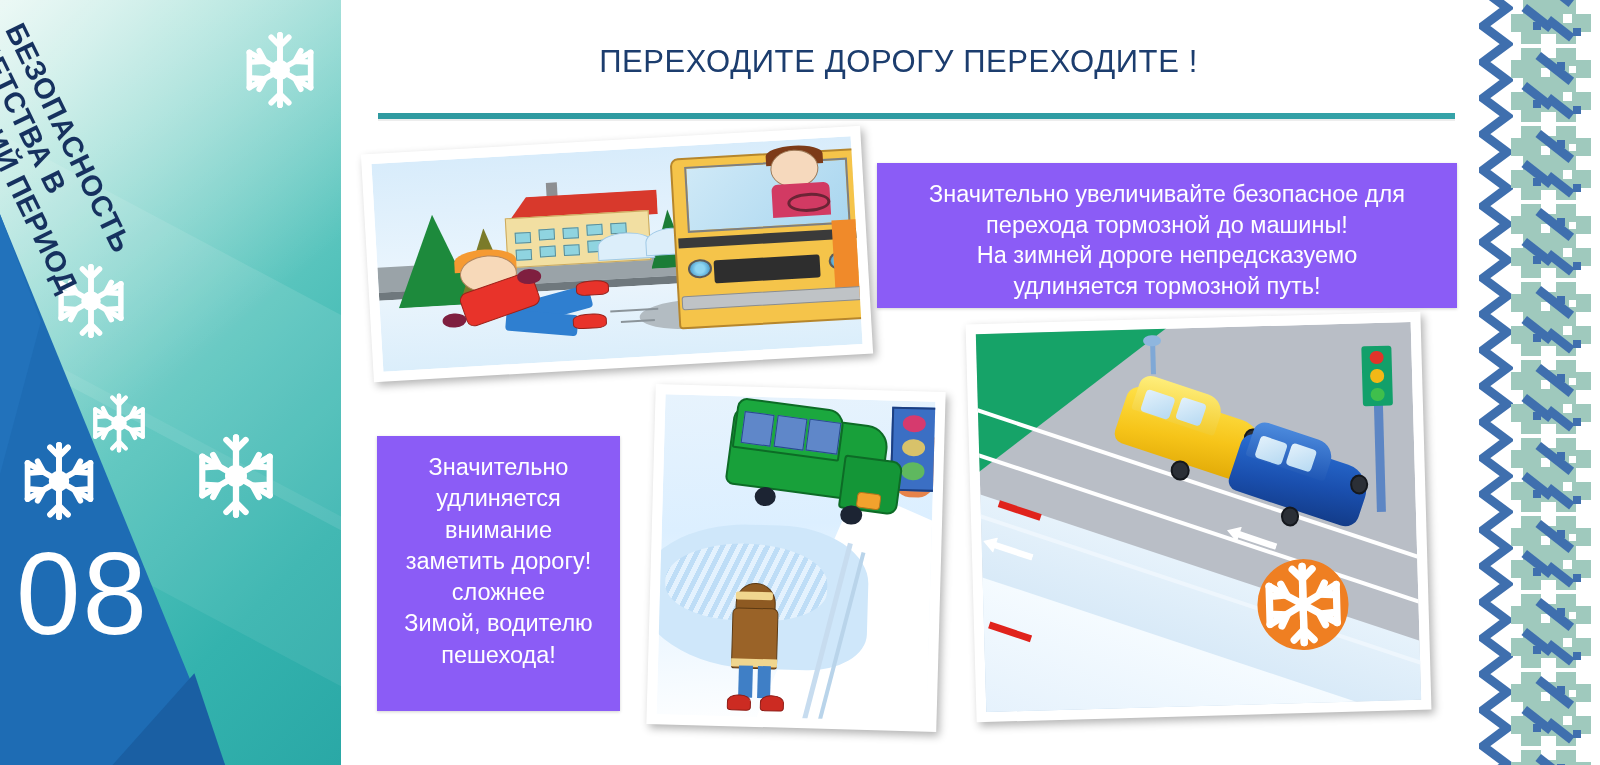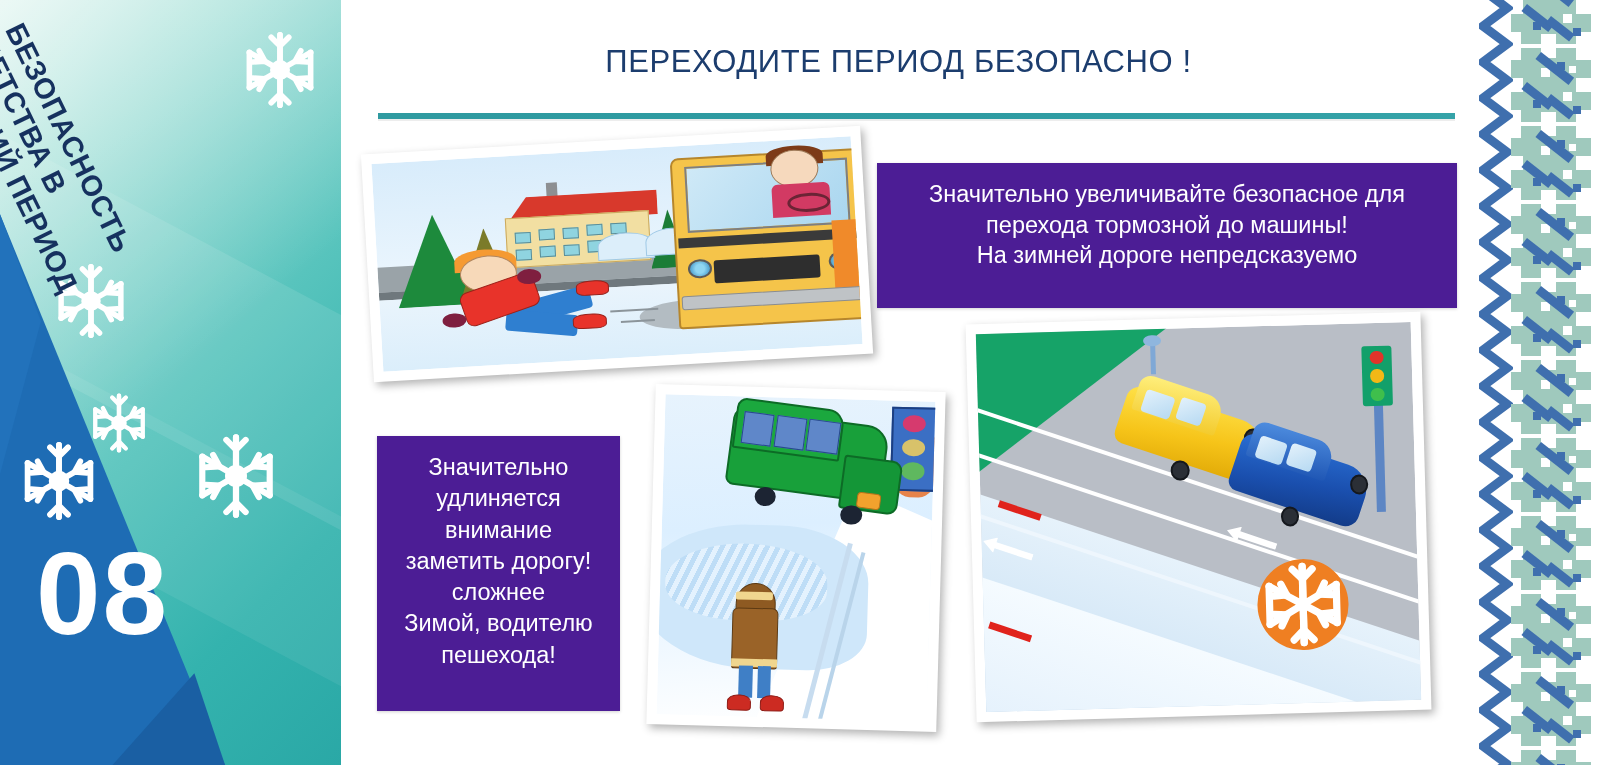--- a/index.html
+++ b/index.html
@@ -74,26 +74,26 @@
     font-weight: bold;
     font-size: 29px;
     line-height: 1.13;
     letter-spacing: 0.5px;
     white-space: nowrap;
   }
   .vtitle span { display: block; }
 
   .num-badge {
     position: absolute;
-    left: 36px; top: 536px;
+    left: 16px; top: 536px;
     color: #ffffff;
     font-size: 116px;
     line-height: 1;
     letter-spacing: 2px;
-    font-weight: 700;
+    font-weight: 400;
   }
 
   .sf { position: absolute; color: #ffffff; line-height: 1; user-select: none; }
 
   
   .content { position: absolute; left: 341px; top: 0; width: 1130px; height: 765px; background:#fff; }
 
   .slide-title {
     position: absolute;
     left: 0; top: 44px;
@@ -111,21 +111,21 @@
     background: linear-gradient(90deg, #2f9aa0 0%, #2e9ba2 55%, #35a3a8 100%);
   }
   .title-rule:after {
     content:""; position:absolute; left:0; top:6px; width:100%; height:2px;
     background: rgba(0,0,0,0.07);
   }
 
   
   .callout {
     position: absolute;
-    background: #4c1d95;
+    background: #8b5cf6;
     color: #ffffff;
     text-align: center;
     box-shadow: 0 1px 3px rgba(0,0,0,0.18);
   }
   #callout-top {
     left: 536px; top: 163px;
     width: 580px; height: 145px;
     padding: 16px 14px 0 14px;
     font-size: 23.5px;
     line-height: 1.30;
@@ -325,21 +325,21 @@
       <span>БЕЗОПАСНОСТЬ</span>
       <span>ДЕТСТВА В</span>
       <span>ЗИМНИЙ ПЕРИОД</span>
     </div>
 
     <div class="num-badge">08</div>
   </div>
 
   <div class="content">
 
-    <h1 class="slide-title">ПЕРЕХОДИТЕ ПЕРИОД БЕЗОПАСНО !</h1>
+    <h1 class="slide-title">ПЕРЕХОДИТЕ ДОРОГУ ПЕРЕХОДИТЕ !</h1>
     <div class="title-rule"></div>
 
     <div class="photo" id="photo-bus">
       <div class="canvas">
         <div class="p1-sky"></div>
         <div class="p1-snowbank" style="left:40%;top:44%;width:16%;height:16%;"></div>
         <div class="p1-snowbank" style="left:53%;top:42%;width:14%;height:16%;"></div>
         <div class="p1-roadband"></div>
         <div class="p1-roadband2"></div>
         <div class="p1-ground"></div>
@@ -387,20 +387,21 @@
         <div class="p1-bus-grille"></div>
         <div class="p1-bus-orange"></div>
         <div class="p1-bus-bump"></div>
       </div>
     </div>
 
     <div class="callout" id="callout-top">
       <div>Значительно увеличивайте безопасное для</div>
       <div>перехода тормозной до машины!</div>
       <div>На зимней дороге непредсказуемо</div>
+      <div>удлиняется тормозной путь!</div>
     </div>
 
     <div class="callout" id="callout-left">
       <div>Значительно</div>
       <div>удлиняется</div>
       <div>внимание</div>
       <div>заметить дорогу!</div>
       <div>сложнее</div>
       <div>Зимой, водителю</div>
       <div>пешехода!</div>

